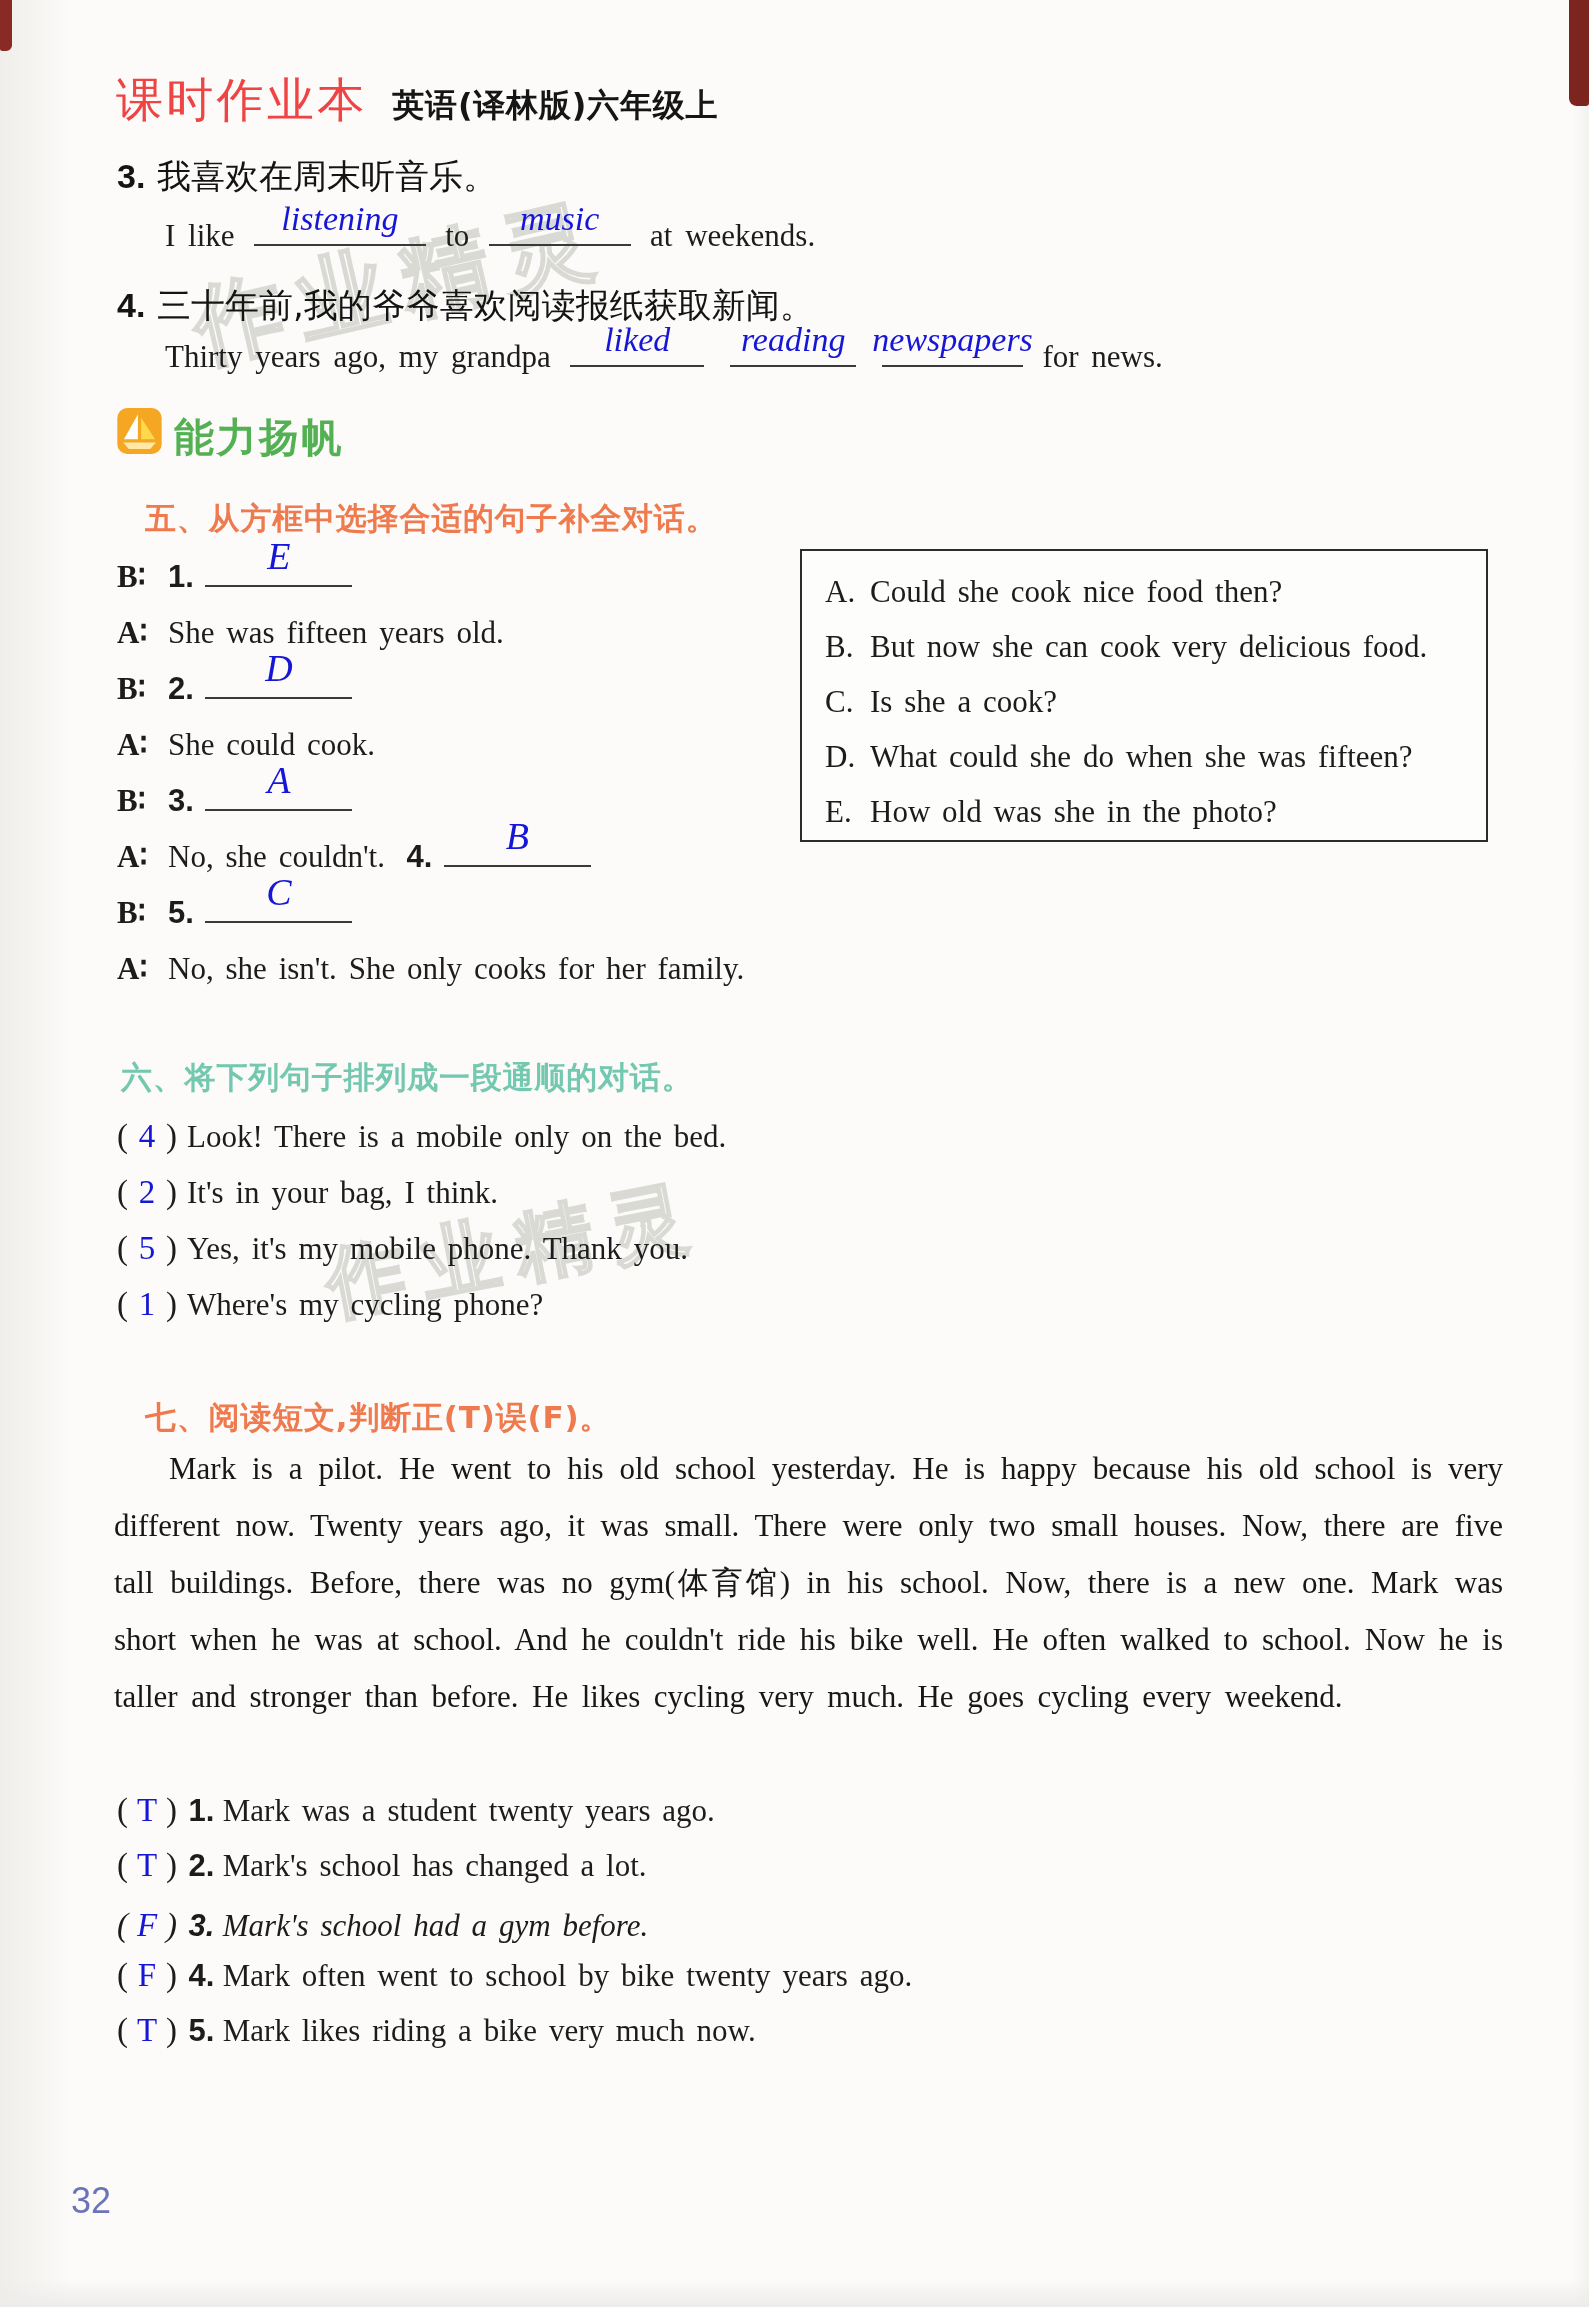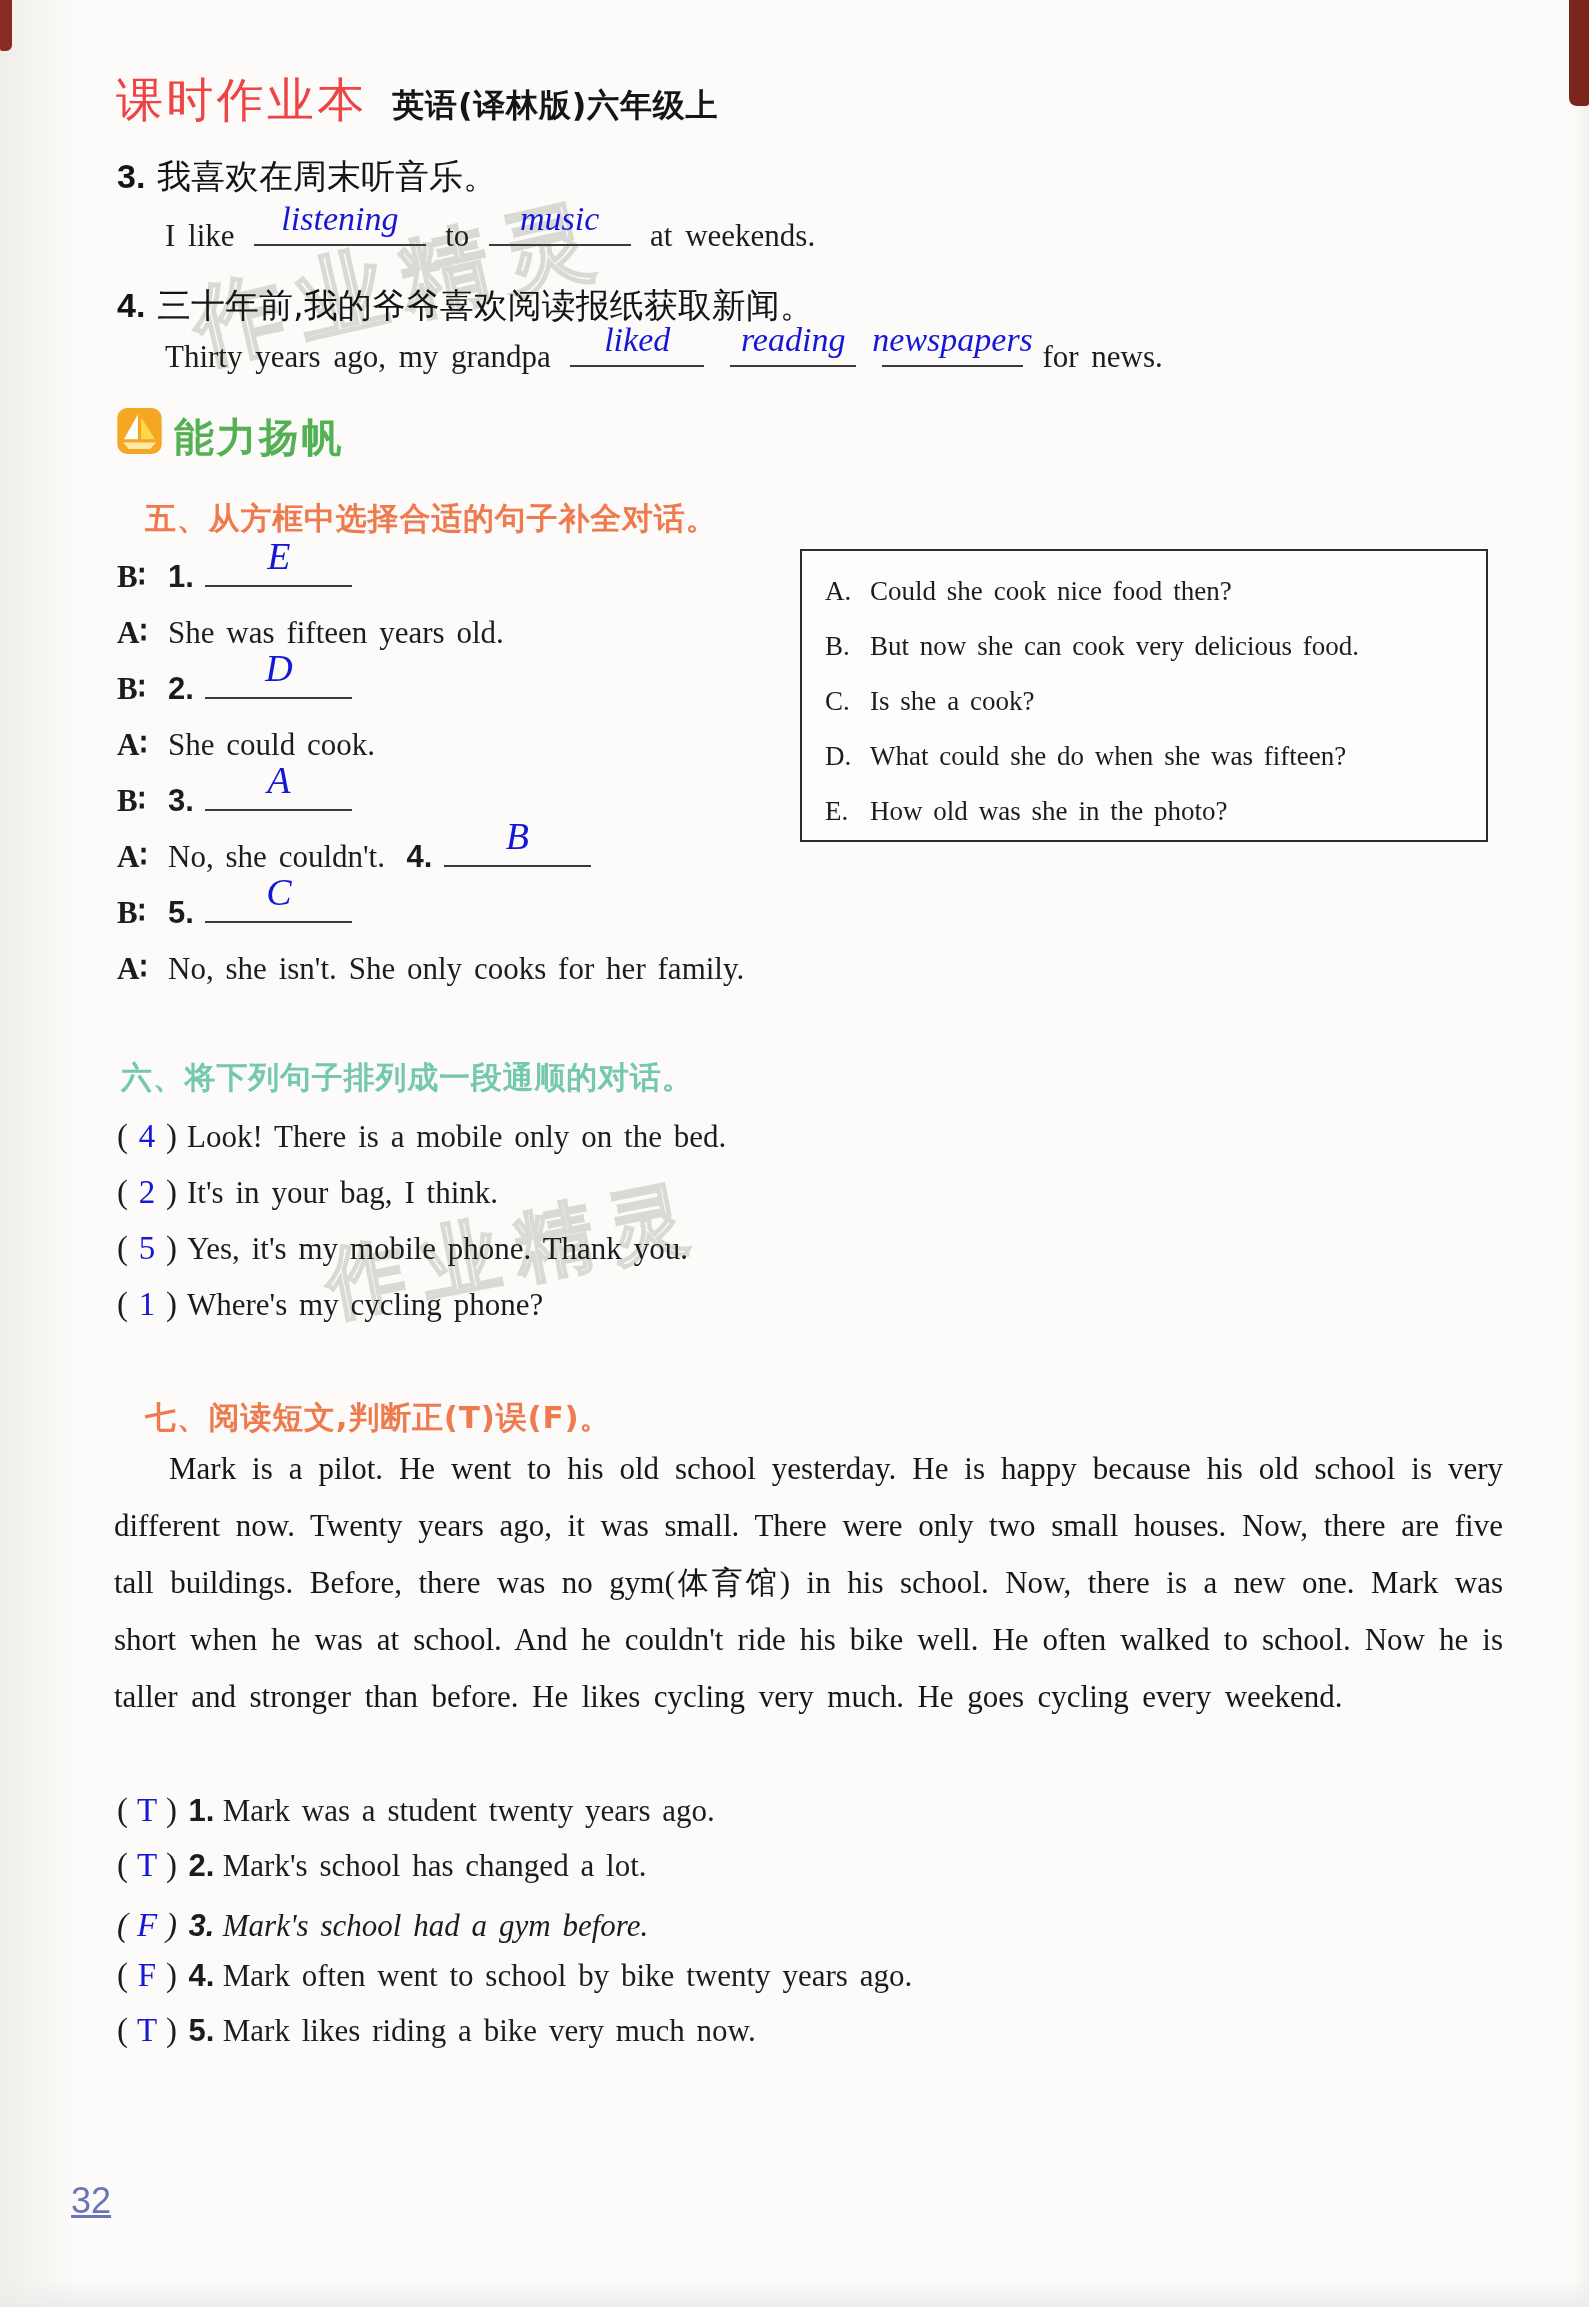--- a/index.html
+++ b/index.html
@@ -56,21 +56,21 @@
   .drow{height:56px;line-height:56px;font-size:31px;word-spacing:4.1px;white-space:nowrap;}
   .drow .spk{font-weight:bold;display:inline-block;width:51px;}
   .drow .dnum{font-family:"Liberation Sans","DejaVu Sans",sans-serif;font-weight:bold;margin-right:5px;}
   .drow .gap{margin-left:21.5px;}
   .drow .blank{width:147px;}
 
   
   .optbox{position:absolute;left:800px;top:549px;width:688px;height:293px;
     border:2.5px solid #2c2c2c;background:#fdfdfc;box-sizing:border-box;
     padding:13.2px 0 0 23px;}
-  .optrow{height:55px;line-height:55px;font-size:27px;word-spacing:4.1px;white-space:nowrap;}
+  .optrow{height:55px;line-height:55px;font-size:31px;word-spacing:4.1px;white-space:nowrap;}
   .optrow .opt-label{display:inline-block;width:45px;}
 
   
   .olist{position:absolute;left:117px;}
   .orow{height:56px;line-height:56px;font-size:31px;word-spacing:4.1px;white-space:nowrap;}
   .orow .paren{font-size:33px;}
   .orow .bnum{color:#1616d6;display:inline-block;min-width:38px;text-align:center;font-size:33px;}
   .orow .otext{margin-left:10px;}
   .orow .tnum{font-family:"Liberation Sans","DejaVu Sans",sans-serif;font-weight:bold;margin:0 8.3px 0 11.6px;}
 
@@ -186,14 +186,14 @@
 <div class="passage">Mark is a pilot.  He went to his old school yesterday.  He is happy because his old school is very different now.  Twenty years ago, it was small.  There were only two small houses.  Now, there are five tall buildings.  Before, there was no gym(体育馆) in his school.  Now, there is a new one.  Mark was short when he was at school.  And he couldn't ride his bike well.  He often walked to school.  Now he is taller and stronger than before.  He likes cycling very much.  He goes cycling every weekend.</div>
 
 <div class="olist" style="top:1783px;">
   <div class="orow" style="height:55px;line-height:55px;"><span class="paren">(</span><span class="bnum">T</span><span class="paren">)</span><span class="tnum">1.</span><span>Mark was a student twenty years ago.</span></div>
   <div class="orow" style="height:55px;line-height:55px;"><span class="paren">(</span><span class="bnum">T</span><span class="paren">)</span><span class="tnum">2.</span><span>Mark's school has changed a lot.</span></div>
   <div class="orow" style="height:55px;line-height:65px;font-style:italic;"><span class="paren">(</span><span class="bnum">F</span><span class="paren">)</span><span class="tnum">3.</span><span>Mark's school had a gym before.</span></div>
   <div class="orow" style="height:55px;line-height:55px;"><span class="paren">(</span><span class="bnum">F</span><span class="paren">)</span><span class="tnum">4.</span><span>Mark often went to school by bike twenty years ago.</span></div>
   <div class="orow" style="height:55px;line-height:55px;"><span class="paren">(</span><span class="bnum">T</span><span class="paren">)</span><span class="tnum">5.</span><span>Mark likes riding a bike very much now.</span></div>
 </div>
 
-<div class="abs pagenum" style="left:71px;top:2180px;text-decoration:underline;">32</div>
+<div class="abs pagenum" style="left:71px;top:2180px;">32</div>
 
 
 </body></html>

